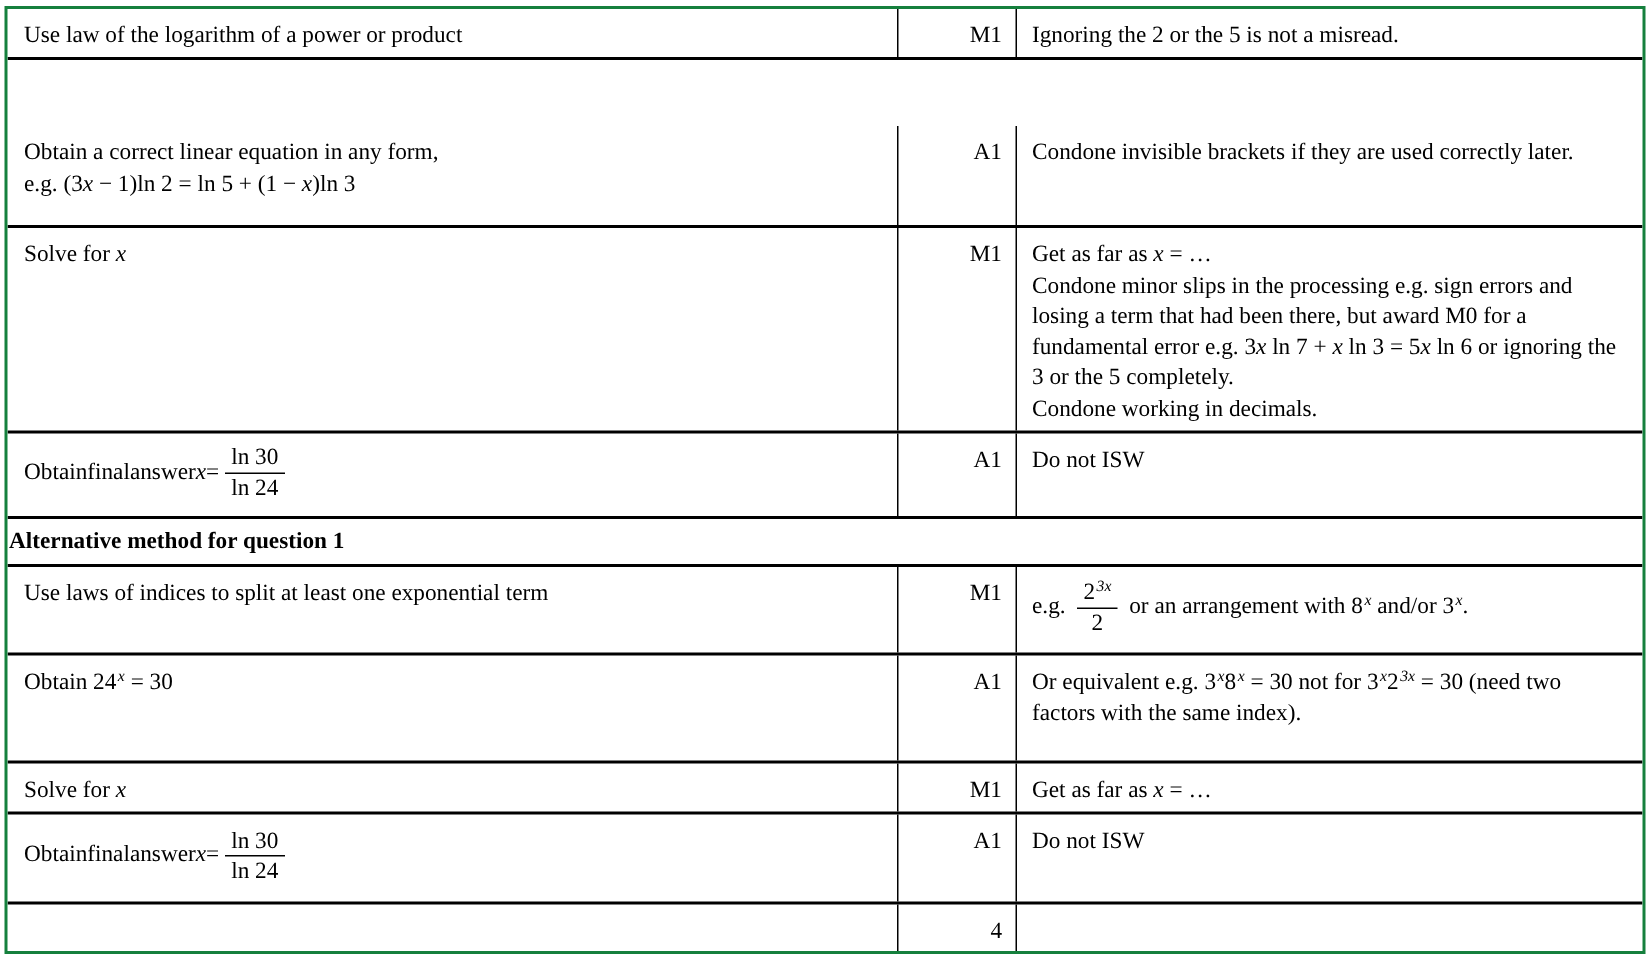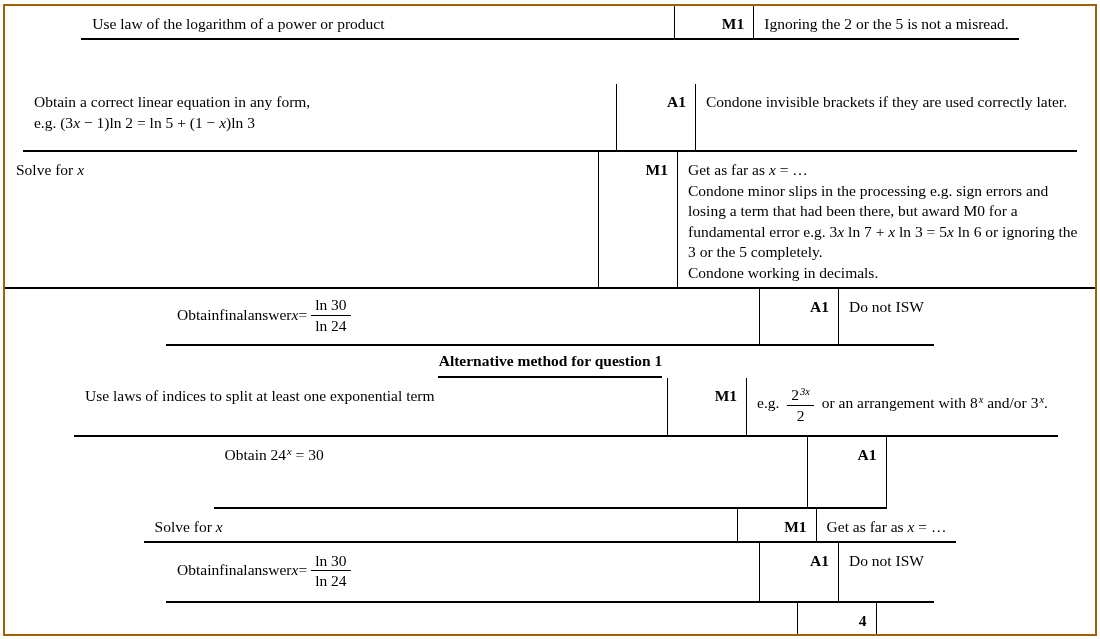--- a/index.html
+++ b/index.html
@@ -2,32 +2,32 @@
 <html><head>
 <meta charset="utf-8">
 <style>
   html, body { margin:0; padding:0; background:#ffffff; }
   .canvas {
     position:relative; width:1100px; height:639px; background:#ffffff;
     font-family:"Liberation Serif", serif; color:#000; font-size:15.5px; line-height:1.32;
   }
   .ms-table {
     position:absolute; left:3px; top:4px; width:1094px; height:632px;
-    box-sizing:border-box; border:2px solid #a16207;
-    display:flex; flex-direction:column; overflow:hidden; background:#fff;align-items:center;
+    box-sizing:border-box; border:2px solid #15803d;
+    display:flex; flex-direction:column; overflow:hidden; background:#fff;
   }
   .row { display:flex; box-sizing:border-box; border-bottom:2px solid #000; }
   .row:last-child { border-bottom:none; }
   .r1 { height:38px; } .r2 { height:76px;margin-top:44px; } .r3 { height:140px; } .r4 { height:64px; }
-  .r5 { height:36px; } .r6 { height:66px;margin-left:32px; } .r7 { height:80px; } .r8 { height:37px; }
+  .r5 { height:36px; } .r6 { height:66px; } .r7 { height:80px; } .r8 { height:37px; }
   .r9 { height:67px; } .r10 { height:35px; }
   .cell { box-sizing:border-box; }
   .cell-desc { width:594px; border-right:1.5px solid #000; padding:8px 12px 4px 11px; }
   .cell-mark { width:79px;  border-right:1.5px solid #000; padding:8px 9px 0 0;
-               text-align:right; font-weight:bold; }
+               text-align:right; font-weight:normal; }
   .cell-guid { flex:1; padding:8px 10px 4px 10px; }
   .vcenter { display:flex; align-items:center; padding-top:0; padding-bottom:3px; }
   .header-cell { flex:1; display:flex; align-items:center; padding:0 0 0 1px; font-weight:bold; }
   .it { font-style:italic; }
   .b  { font-weight:normal; }
   .sup { font-size:10.5px; font-style:italic; position:relative; top:-5.5px; margin-left:1px; }
   .frac { display:inline-block; vertical-align:middle; text-align:center;
           line-height:1.12; margin:0 4px; }
   .frac .num { display:block; border-bottom:1.3px solid #000; padding:0 4px 1px 4px; }
   .frac .den { display:block; padding-top:1px; }
@@ -128,20 +128,23 @@
       </div>
     </div>
 
     <div class="row r7">
       <div class="cell cell-desc">
         <span>Obtain 24</span><span class="sup">x</span><span> = 30</span>
       </div>
       <div class="cell cell-mark">
         <span>A1</span>
       </div>
+      <div class="cell cell-guid">
+        <span>Or equivalent e.g. 3</span><span class="sup">x</span><span>8</span><span class="sup">x</span><span> = 30 not for 3</span><span class="sup">x</span><span>2</span><span class="sup">3x</span><span> = 30 (need two factors with the same index).</span>
+      </div>
     </div>
 
     <div class="row r8">
       <div class="cell cell-desc">
         <span>Solve for </span><span class="it">x</span>
       </div>
       <div class="cell cell-mark">
         <span>M1</span>
       </div>
       <div class="cell cell-guid">

